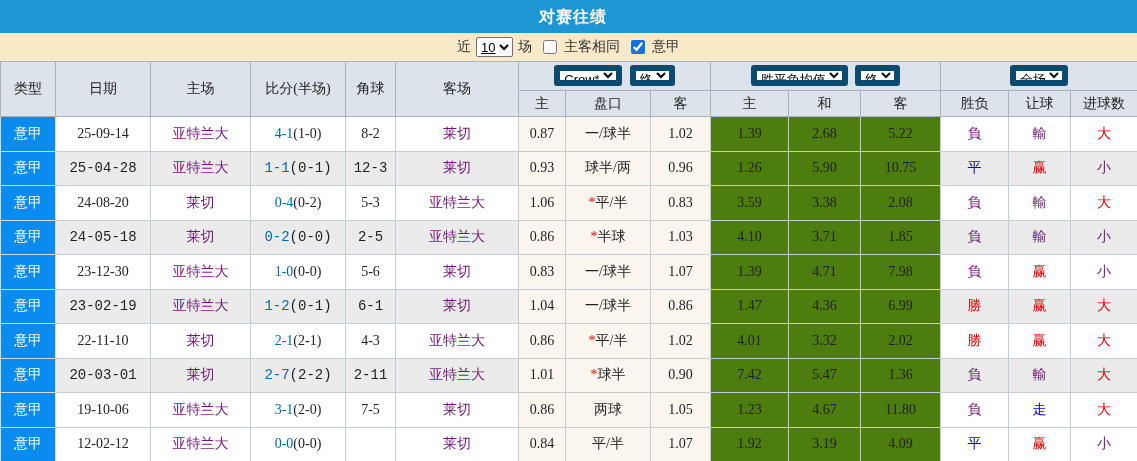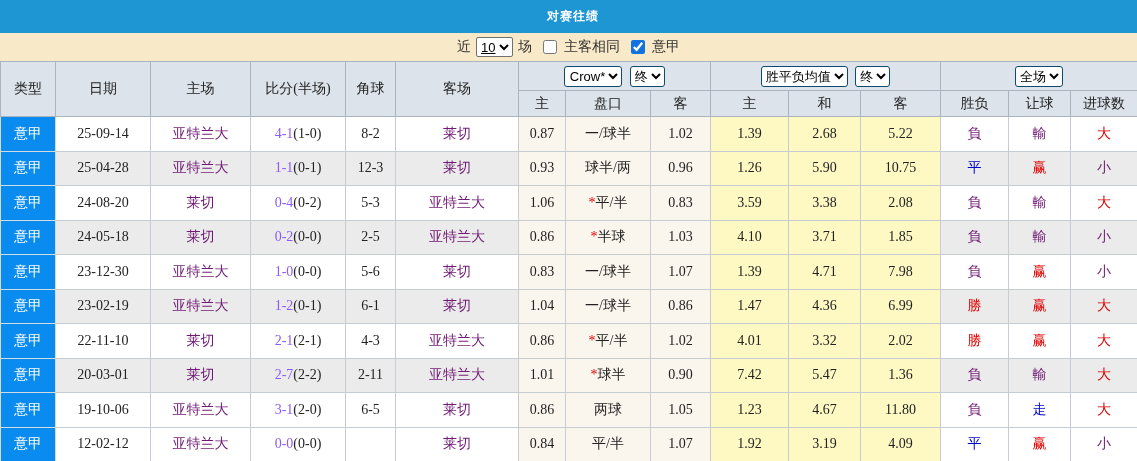--- a/index.html
+++ b/index.html
@@ -2,21 +2,21 @@
 <html><head>
 <meta charset="utf-8">
 <style>
   * { box-sizing: border-box; margin: 0; padding: 0; }
   body { font-family: "Liberation Sans", "DejaVu Sans", sans-serif; background: #fff; }
   .page { width: 1137px; height: 461px; overflow: hidden; background: #fff; }
 
   .titlebar {
     height: 33px; background: #1E96D4; color: #fff;
     text-align: center; line-height: 33px;
-    font-size: 12px; font-weight: bold; letter-spacing: 1px; padding-left: 9px;
+    font-size: 16px; font-weight: bold; letter-spacing: 1px; padding-left: 9px;
   }
   .filterbar {
     height: 28px; background: #F8E9C9;
     display: flex; align-items: center; justify-content: center;
     font-size: 14px; color: #333; gap: 5px;
     font-family: "Liberation Serif", "DejaVu Serif", serif;
   }
   .filterbar select {
     font-family: "Liberation Sans", sans-serif;
     font-size: 13px; height: 20px; background: #fff;
@@ -33,36 +33,36 @@
   }
   th {
     background: #DCE3EB; font-weight: normal; font-size: 14px;
     border: 1px solid #A9B4BF; text-align: center; overflow: hidden;
   }
   thead tr.hrow1 th.ghead { height: 29px; }
   thead tr.hrow2 th { height: 26px; }
   th select {
     font-family: "Liberation Sans", sans-serif;
     font-size: 13px; height: 21px; background: #fff;
-    border: 1px solid #0c4a6e; border-radius: 3px; margin: 0 2px; text-align: right;
+    border: 6px solid #0c4a6e; border-radius: 3px; margin: 0 2px;
   }
   td {
     border: 1px solid #C6CCD3; text-align: center;
     height: 34.5px; overflow: hidden; white-space: nowrap;
     background: #fff; padding: 0 2px;
   }
-  tr.alt td.s { background: #EBEBEB; }
+  tr.alt td.s { background: #EBEBEB; font-family: Liberation Mono, monospace; }
   td.cream { background: #FBF6ED; }
-  td.lblue { background: #fef9c3; }
+  td.lblue { background: #4d7c0f; }
   td.lg { background: #0A8BF0; color: #fff; border-color: #D5DADF; }
   .t-red { color: #E00000; }
   .t-green { color: #701a75; }
   .t-blue { color: #0000CC; }
   .t-black { color: #701a75; }
-  .t-score { color: #8b5cf6; }
+  .t-score { color: #0369a1; }
 </style>
 </head>
 <body>
 
 <div class="page">
 
   <div class="titlebar">对赛往绩</div>
 
   <div class="filterbar">
     <span>近</span>
@@ -271,21 +271,21 @@
           <td class="lblue">1.36</td>
           <td class="s t-green">負</td>
           <td class="s t-green">輸</td>
           <td class="s t-red">大</td>
         </tr>
         <tr>
           <td class="lg">意甲</td>
           <td class="s">19-10-06</td>
           <td class="s t-black">亚特兰大</td>
           <td class="s"><span class="t-score">3-1</span><span>(2-0)</span></td>
-          <td class="s">6-5</td>
+          <td class="s">7-5</td>
           <td class="s t-green">莱切</td>
           <td class="cream">0.86</td>
           <td class="cream">两球</td>
           <td class="cream">1.05</td>
           <td class="lblue">1.23</td>
           <td class="lblue">4.67</td>
           <td class="lblue">11.80</td>
           <td class="s t-green">負</td>
           <td class="s t-blue">走</td>
           <td class="s t-red">大</td>

